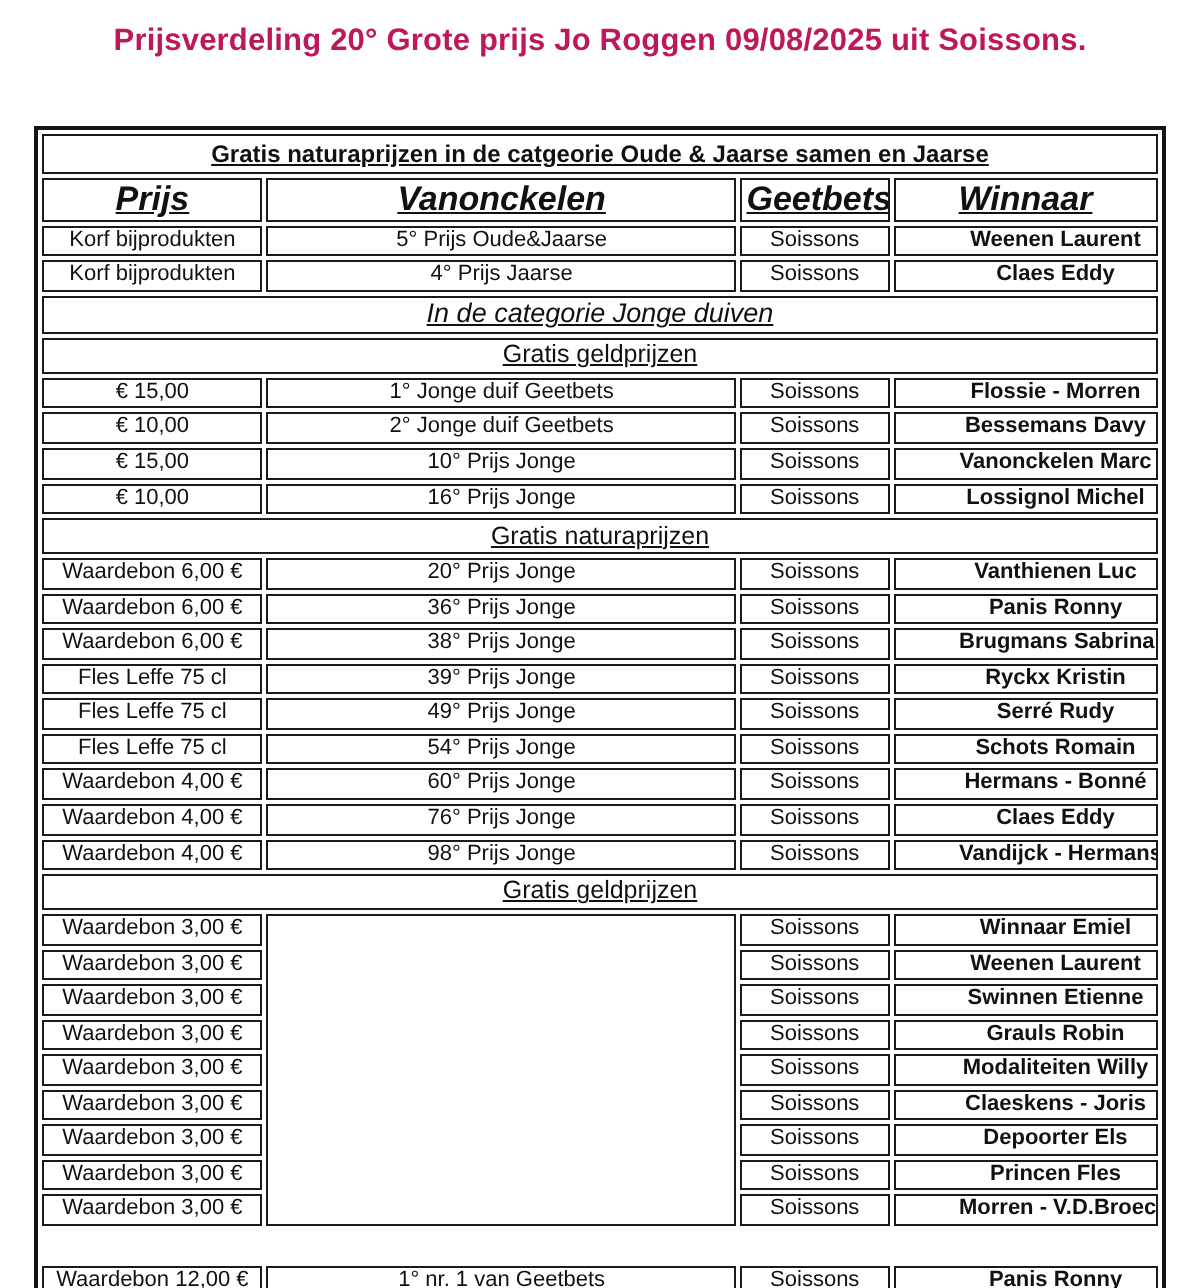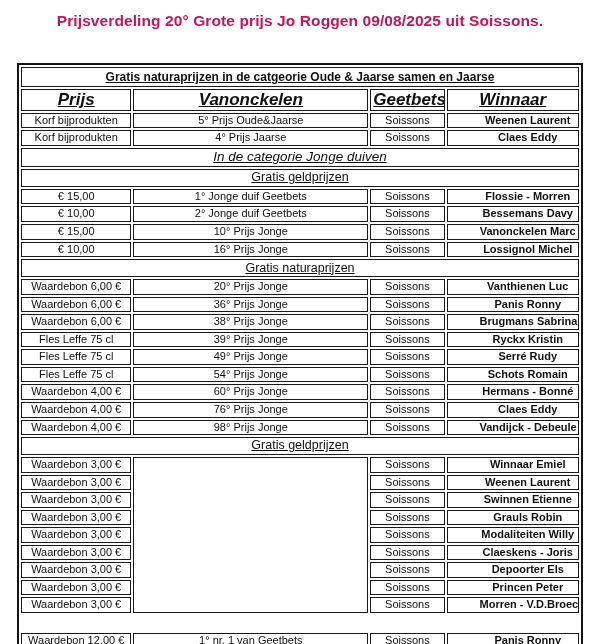--- a/index.html
+++ b/index.html
@@ -191,21 +191,21 @@
         <tr class="row-data">
           <td class="col-prijs">Waardebon 4,00 €</td>
           <td class="col-modaliteiten">76° Prijs Jonge</td>
           <td class="col-wedstrijd">Soissons</td>
           <td class="col-winnaar">Claes Eddy</td>
         </tr>
         <tr class="row-data">
           <td class="col-prijs">Waardebon 4,00 €</td>
           <td class="col-modaliteiten">98° Prijs Jonge</td>
           <td class="col-wedstrijd">Soissons</td>
-          <td class="col-winnaar">Vandijck - Debeule</td>
+          <td class="col-winnaar">Vandijck - Hermans</td>
         </tr>
         <tr class="section-plain">
           <td colspan="4">Gratis geldprijzen</td>
         </tr>
         <tr class="row-data">
           <td class="col-prijs">Waardebon 3,00 €</td>
           <td class="merged-empty" rowspan="9"></td>
           <td class="col-wedstrijd">Soissons</td>
           <td class="col-winnaar">Winnaar Emiel</td>
         </tr>
@@ -235,21 +235,21 @@
           <td class="col-winnaar">Claeskens - Joris</td>
         </tr>
         <tr class="row-data">
           <td class="col-prijs">Waardebon 3,00 €</td>
           <td class="col-wedstrijd">Soissons</td>
           <td class="col-winnaar">Depoorter Els</td>
         </tr>
         <tr class="row-data">
           <td class="col-prijs">Waardebon 3,00 €</td>
           <td class="col-wedstrijd">Soissons</td>
-          <td class="col-winnaar">Princen Peter</td>
+          <td class="col-winnaar">Princen Fles</td>
         </tr>
         <tr class="row-data">
           <td class="col-prijs">Waardebon 3,00 €</td>
           <td class="col-wedstrijd">Soissons</td>
           <td class="col-winnaar">Morren - V.D.Broeck</td>
         </tr>
         <tr class="spacer">
           <td colspan="4"></td>
         </tr>
         <tr class="row-data">

